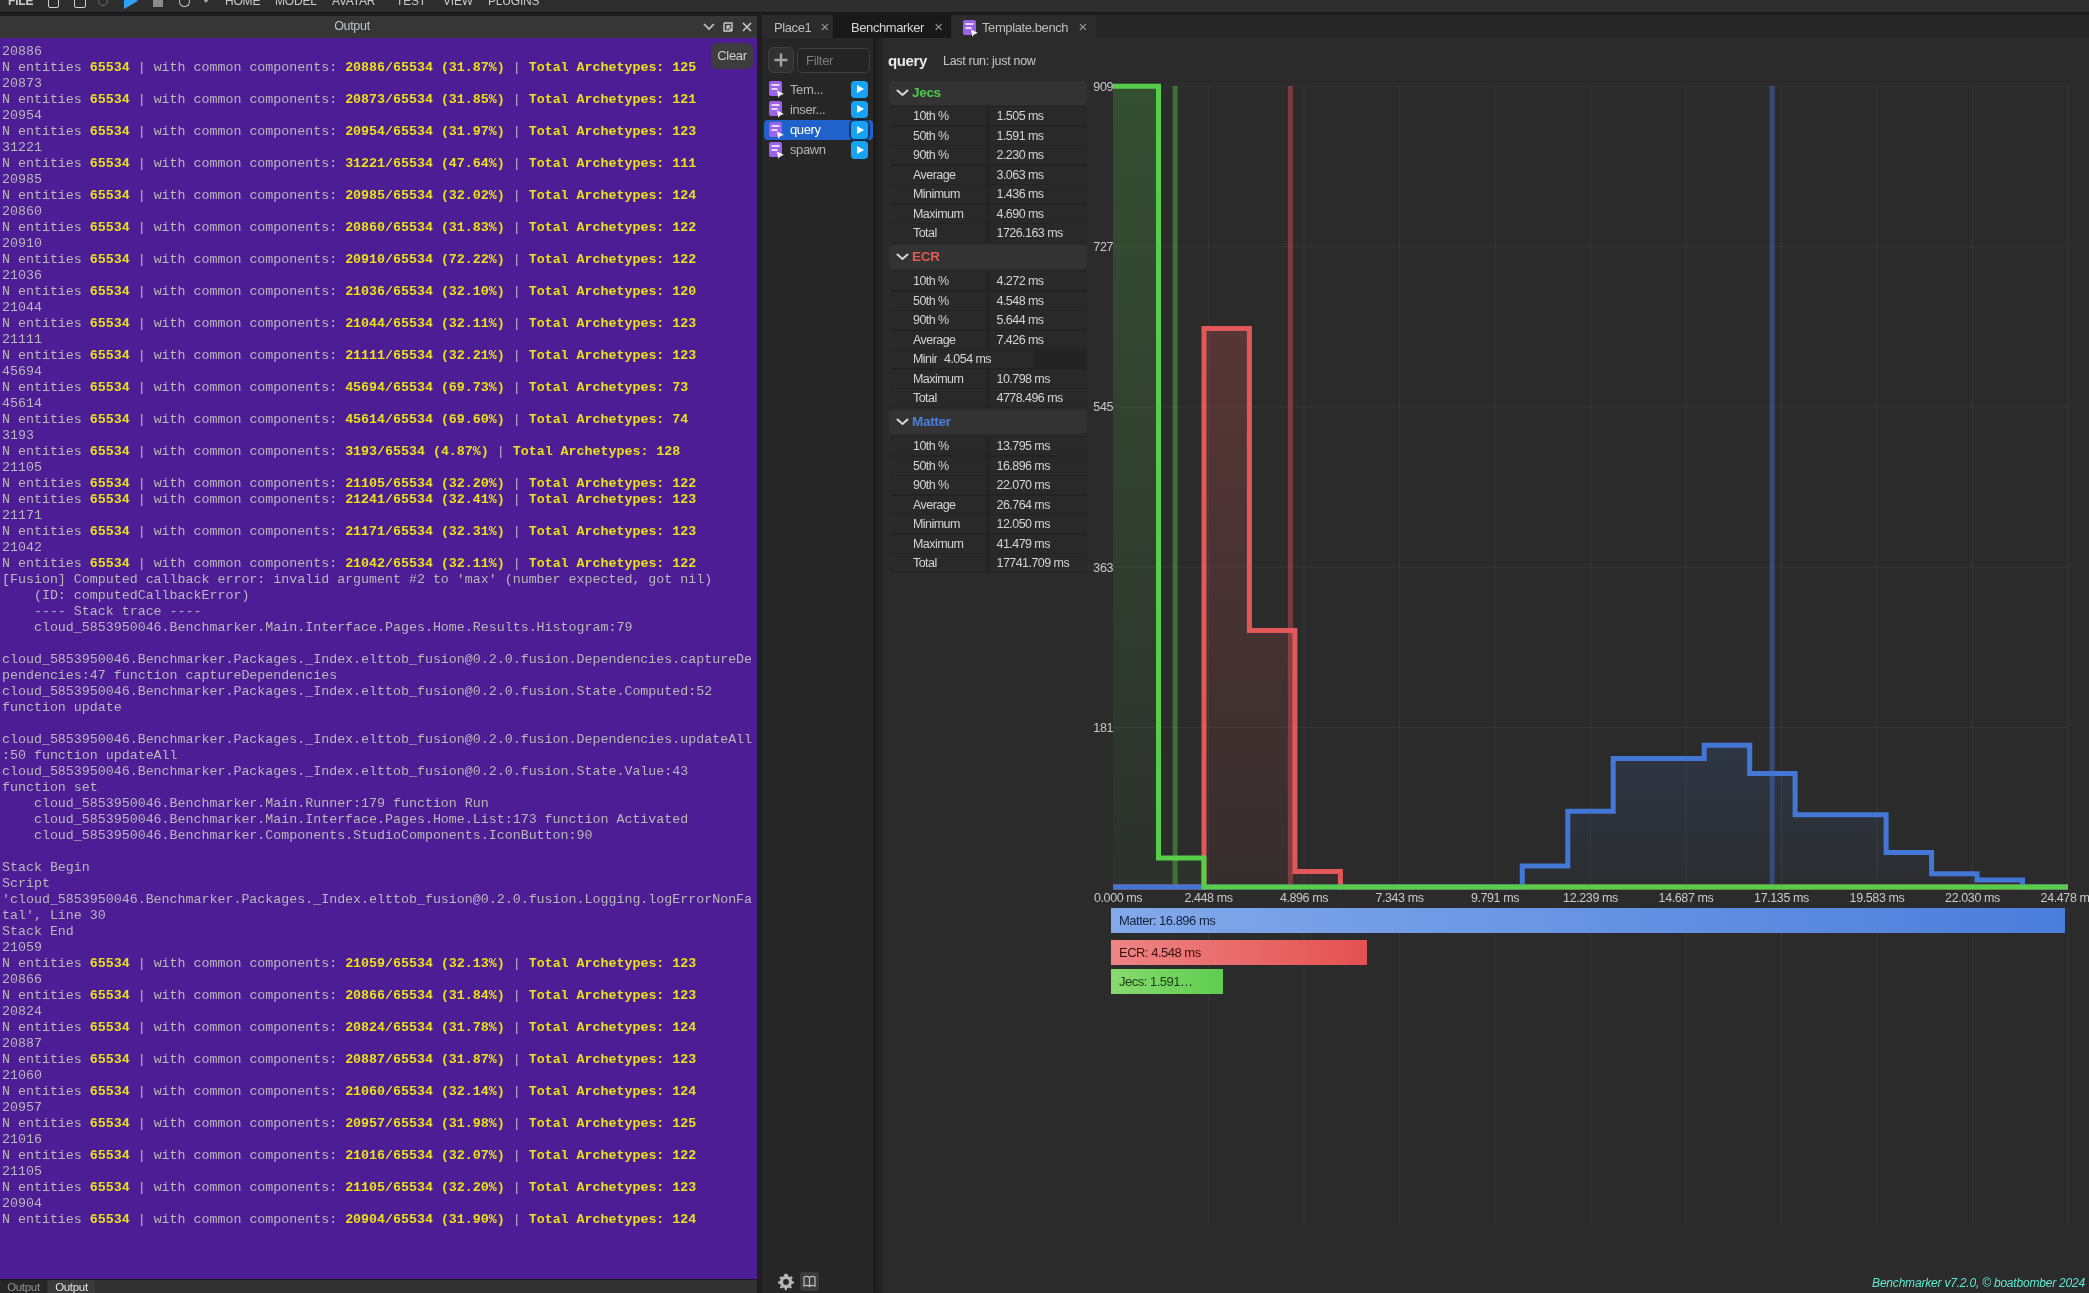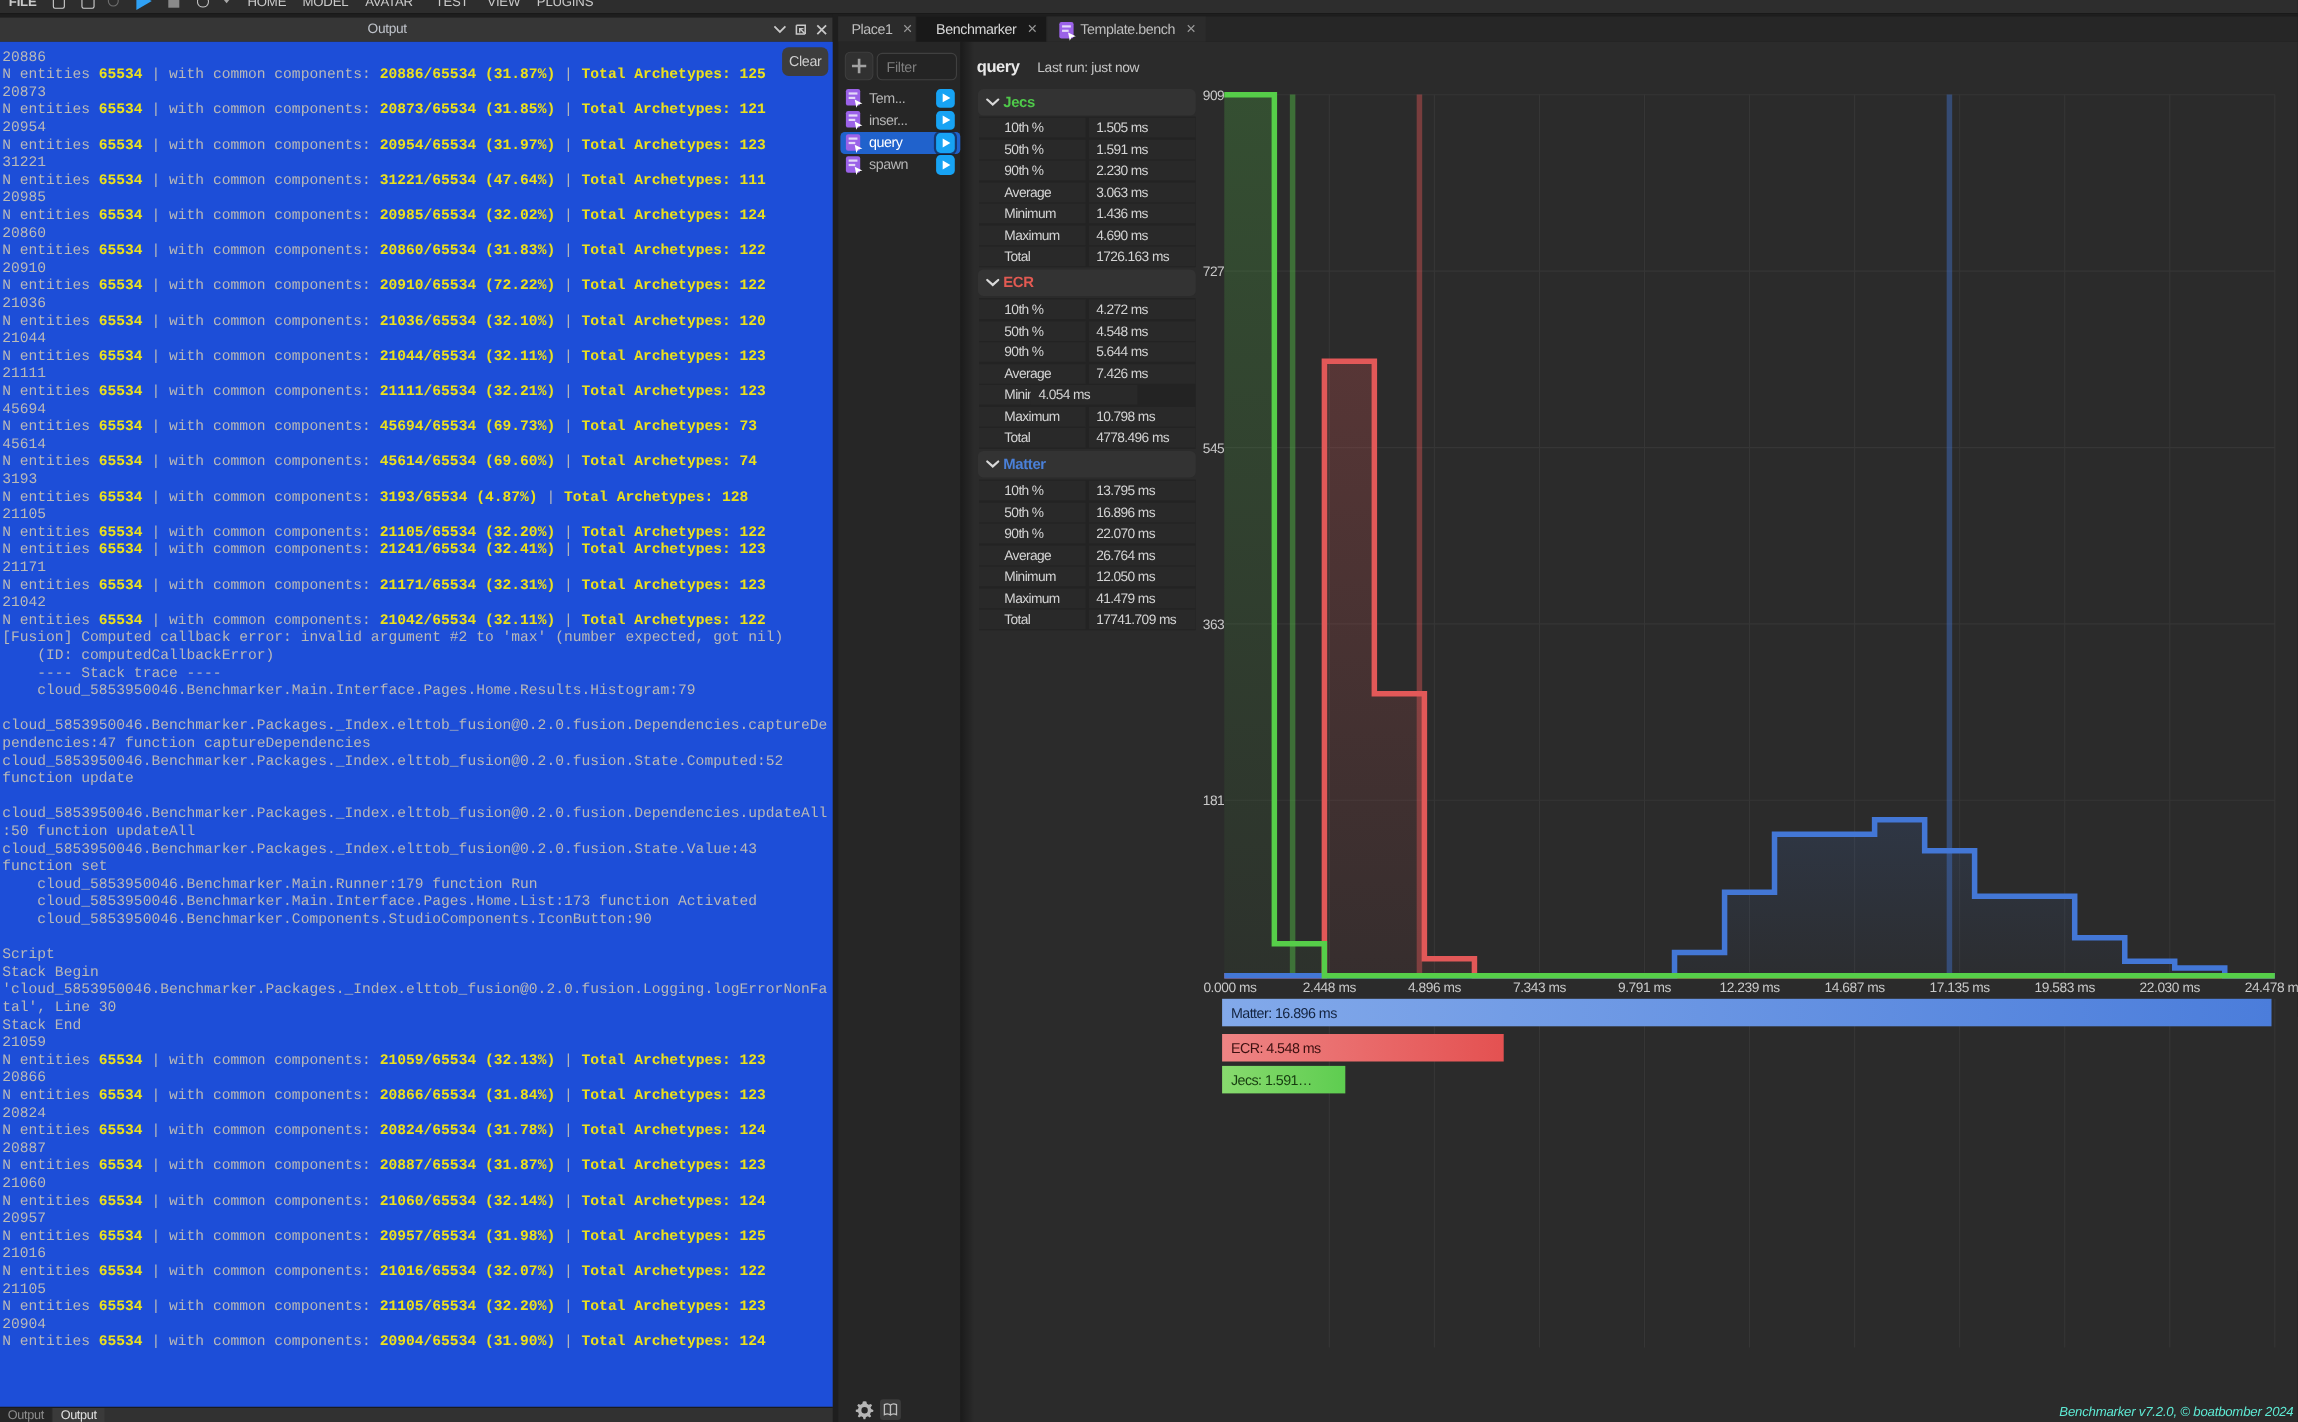--- a/index.html
+++ b/index.html
@@ -4,21 +4,21 @@
 html,body{width:2089px;height:1293px;overflow:hidden;background:#1e1e1e;
 font-family:"Liberation Sans",sans-serif}
 #root{position:relative;width:2089px;height:1293px}
 .abs{position:absolute}
 
 #menubar{position:absolute;left:0;top:0;width:2089px;height:13px;background:#2d2d2d;border-bottom:1px solid #161616;overflow:hidden}
 .mtxt{position:absolute;top:-6px;font-size:12px;letter-spacing:-0.2px;color:#cacaca;white-space:nowrap}
 
 #outputbar{position:absolute;left:0;top:16px;width:757px;height:22px;background:#363636}
 #outputbar .title{position:absolute;left:0;width:704px;text-align:center;top:3px;font-size:12.5px;letter-spacing:-0.3px;color:#bfc3ca}
-#console{position:absolute;left:0;top:38px;width:757px;height:1241px;background:#1d4ed8;overflow:hidden}
+#console{position:absolute;left:0;top:38px;width:757px;height:1241px;background:#4c1d95;overflow:hidden}
 #console .pad{position:absolute;left:2px;top:6px;width:755px}
 .ln{height:16px;line-height:16px;font-family:"Liberation Mono",monospace;font-size:13.3px;white-space:pre}
 .g{color:#b9b9b9}
 .y{color:#ece01c;font-weight:bold}
 #clearbtn{position:absolute;left:711px;top:43px;width:42px;height:26px;background:#3d3d3d;border-radius:6px;color:#cfcfcf;font-size:13px;letter-spacing:-0.3px;text-align:center;line-height:26px}
 #btmstrip{position:absolute;left:0;top:1279px;width:757px;height:14px;background:#313131;border-top:1px solid #1b1b1b}
 .btab{position:absolute;top:1280px;height:13px;font-size:11.5px;letter-spacing:-0.3px;text-align:center;line-height:14px}
 
 #tabbar{position:absolute;left:757px;top:13px;width:1332px;height:25px;background:#262626}
 .tab{position:absolute;top:2px;height:23px;line-height:23px;font-size:13px;letter-spacing:-0.4px;color:#bdbdbd}
@@ -116,22 +116,22 @@
 <div class="ln g">function update</div>
 <div class="ln"></div>
 <div class="ln g">cloud_5853950046.Benchmarker.Packages._Index.elttob_fusion@0.2.0.fusion.Dependencies.updateAll</div>
 <div class="ln g">:50 function updateAll</div>
 <div class="ln g">cloud_5853950046.Benchmarker.Packages._Index.elttob_fusion@0.2.0.fusion.State.Value:43</div>
 <div class="ln g">function set</div>
 <div class="ln g">    cloud_5853950046.Benchmarker.Main.Runner:179 function Run</div>
 <div class="ln g">    cloud_5853950046.Benchmarker.Main.Interface.Pages.Home.List:173 function Activated</div>
 <div class="ln g">    cloud_5853950046.Benchmarker.Components.StudioComponents.IconButton:90</div>
 <div class="ln"></div>
+<div class="ln g">Stack Begin</div>
 <div class="ln g">Script</div>
-<div class="ln g">Stack Begin</div>
 <div class="ln g">'cloud_5853950046.Benchmarker.Packages._Index.elttob_fusion@0.2.0.fusion.Logging.logErrorNonFa</div>
 <div class="ln g">tal', Line 30</div>
 <div class="ln g">Stack End</div>
 <div class="ln g">21059</div>
 <div class="ln"><span class="g">N entities </span><span class="y">65534</span><span class="g"> | with common components: </span><span class="y">21059/65534 (32.13%)</span><span class="g"> | </span><span class="y">Total Archetypes: 123</span></div>
 <div class="ln g">20866</div>
 <div class="ln"><span class="g">N entities </span><span class="y">65534</span><span class="g"> | with common components: </span><span class="y">20866/65534 (31.84%)</span><span class="g"> | </span><span class="y">Total Archetypes: 123</span></div>
 <div class="ln g">20824</div>
 <div class="ln"><span class="g">N entities </span><span class="y">65534</span><span class="g"> | with common components: </span><span class="y">20824/65534 (31.78%)</span><span class="g"> | </span><span class="y">Total Archetypes: 124</span></div>
 <div class="ln g">20887</div>

